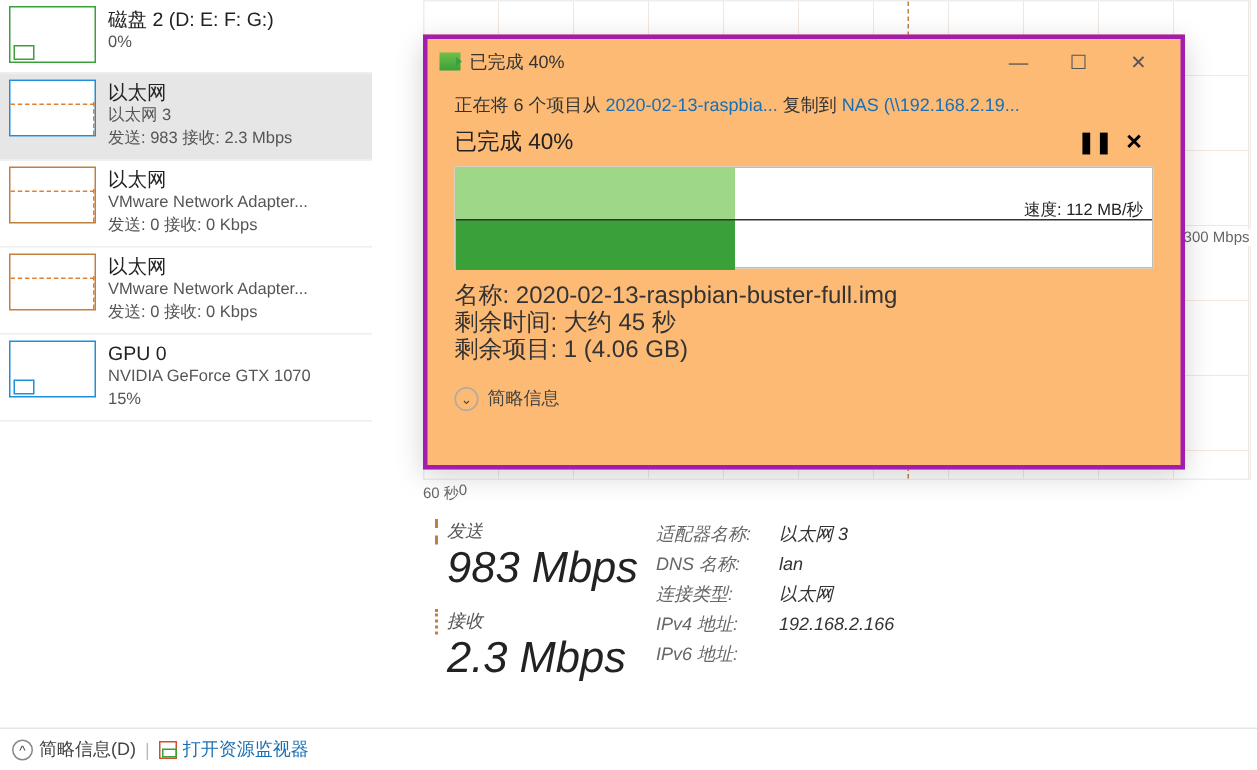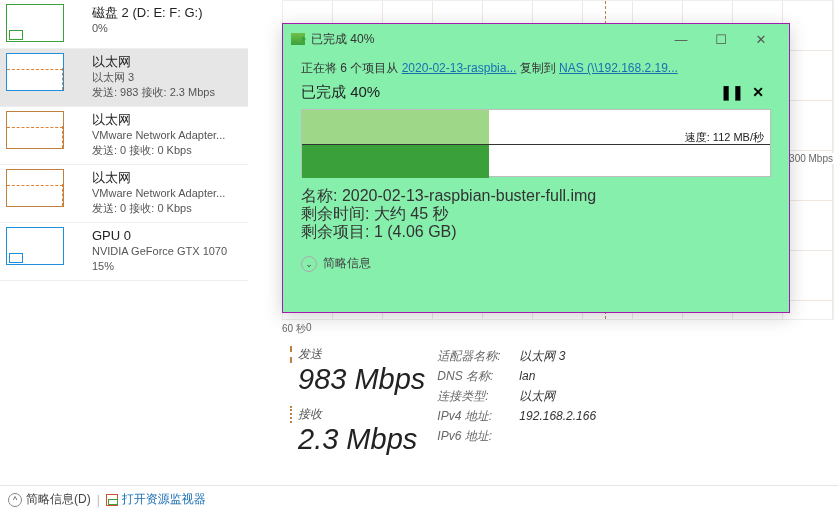--- a/index.html
+++ b/index.html
@@ -7,21 +7,21 @@
 
 .sidebar { position: absolute; left: 0; top: 0; width: 248px; height: 460px; background: #fff; }
 .item { display: flex; align-items: flex-start; padding: 4px 6px 6px 6px; border-bottom: 1px solid #eee; }
 .item.sel { background: #e6e6e6; }
 .thumb { width: 58px; height: 38px; border: 1px solid #1e8fd8; margin-right: 8px; position: relative; background: #fff; flex-shrink: 0; }
 .thumb.grn { border-color: #3aa03a; }
 .thumb .mini { position: absolute; left: 2px; bottom: 1px; width: 14px; height: 10px; border: 1px solid #3aa03a; }
 .thumb.ornet::before { content: ""; position: absolute; left: 0; top: 15px; right: 0; border-top: 1px dashed #e08030; }
 .thumb.ornet::after { content: ""; position: absolute; left: 0; right: 0; bottom: 0; height: 22px; border-right: 1px dashed #e08030; }
 .thumb.gpu .mini { border-color: #1e8fd8; }
-.info { flex: 1; min-width: 0; margin-left: 20px; }
+.info { flex: 1; min-width: 0; }
 .title { font-size: 13px; color: #222; line-height: 17px; }
 .sub { font-size: 11px; color: #555; line-height: 15px; white-space: nowrap; overflow: hidden; text-overflow: ellipsis; }
 
 .footer { position: absolute; left: 0; bottom: 0; width: 838px; height: 28px; display: flex; align-items: center; padding: 0 8px; font-size: 12px; color: #444; border-top: 1px solid #e5e5e5; }
 .footer .circ { display: inline-flex; width: 14px; height: 14px; border: 1px solid #888; border-radius: 50%; align-items: center; justify-content: center; font-size: 9px; margin-right: 4px; }
 .footer .sep { color: #bbb; margin: 0 6px; }
 .footer .lnk { color: #1a6fb3; }
 .footer .ricon { width: 12px; height: 12px; border: 1px solid #d05030; margin-right: 4px; display: inline-block; position: relative; }
 .footer .ricon::before { content: ""; position: absolute; left: 1px; top: 4px; width: 8px; height: 4px; border: 1px solid #3aa03a; }
 
@@ -31,29 +31,29 @@
 .xaxis { position: absolute; left: 282px; top: 322px; width: 552px; font-size: 10px; color: #666; display: flex; }
 
 .stats { position: absolute; left: 290px; top: 346px; display: flex; gap: 12px; font-style: italic; }
 .scol .lbl { font-size: 12px; color: #555; border-left: 2px dashed #c08040; padding-left: 6px; }
 .scol.rx .lbl { border-left: 2px dotted #c08040; }
 .scol .val { font-size: 29px; color: #222; padding-left: 8px; }
 .details { font-size: 12px; color: #333; }
 .details .row { display: flex; line-height: 20px; }
 .details .k { width: 82px; color: #666; }
 
-.dlg { position: absolute; left: 282px; top: 23px; width: 508px; height: 290px; background: #86efac; border: 1px solid #a21caf; box-shadow: 0 4px 18px rgba(0,0,0,0.18); }
+.dlg { position: absolute; left: 282px; top: 23px; width: 508px; height: 290px; background: #fdba74; border: 3px solid #a21caf; box-shadow: 0 4px 18px rgba(0,0,0,0.18); }
 .dlg .tb { height: 30px; display: flex; align-items: center; padding: 0 8px; }
 .dlg .ticon { width: 14px; height: 12px; margin-right: 6px; background: linear-gradient(#6fbf4a,#3aa03a); position: relative; }
 .dlg .ticon::after { content: ""; position: absolute; right: -4px; top: 3px; border: 3px solid transparent; border-left: 4px solid #3aa03a; }
 .dlg .tt { font-size: 12px; color: #333; flex: 1; }
 .dlg .wbtn { width: 40px; height: 28px; display: flex; align-items: center; justify-content: center; color: #555; font-size: 13px; }
 .dlg .body { padding: 6px 18px 10px 18px; }
 .dlg .line { font-size: 12px; color: #333; margin-bottom: 2px; }
-.dlg .lnk { color: #1a6fb3; text-decoration: underline; }
+.dlg .lnk { color: #1a6fb3; }
 .dlg .hdr { display: flex; align-items: center; margin: 4px 0 6px 0; }
 .dlg .htxt { font-size: 15px; color: #222; flex: 1; }
 .dlg .ctrl { width: 26px; height: 22px; display: flex; align-items: center; justify-content: center; font-size: 14px; font-weight: bold; border: 1px solid transparent; }
 .dlg .prog { height: 68px; border: 1px solid #bdbdbd; position: relative; margin-bottom: 10px; background: #fff; text-align: right; }
 .dlg .prog .fill1 { position: absolute; left: 0; top: 0; width: 40%; height: 34px; background: #9ed787; }
 .dlg .prog .fill2 { position: absolute; left: 0; top: 34px; width: 40%; height: 34px; background: #3aa03a; }
 .dlg .prog .mid { position: absolute; left: 0; right: 0; top: 34px; border-top: 1px solid #333; }
 .dlg .prog .spd { position: absolute; right: 6px; top: 20px; font-size: 11px; color: #222; }
 .dlg .meta { font-size: 16px; color: #333; line-height: 18px; }
 .dlg .more { margin-top: 14px; display: flex; align-items: center; font-size: 12px; color: #444; }

